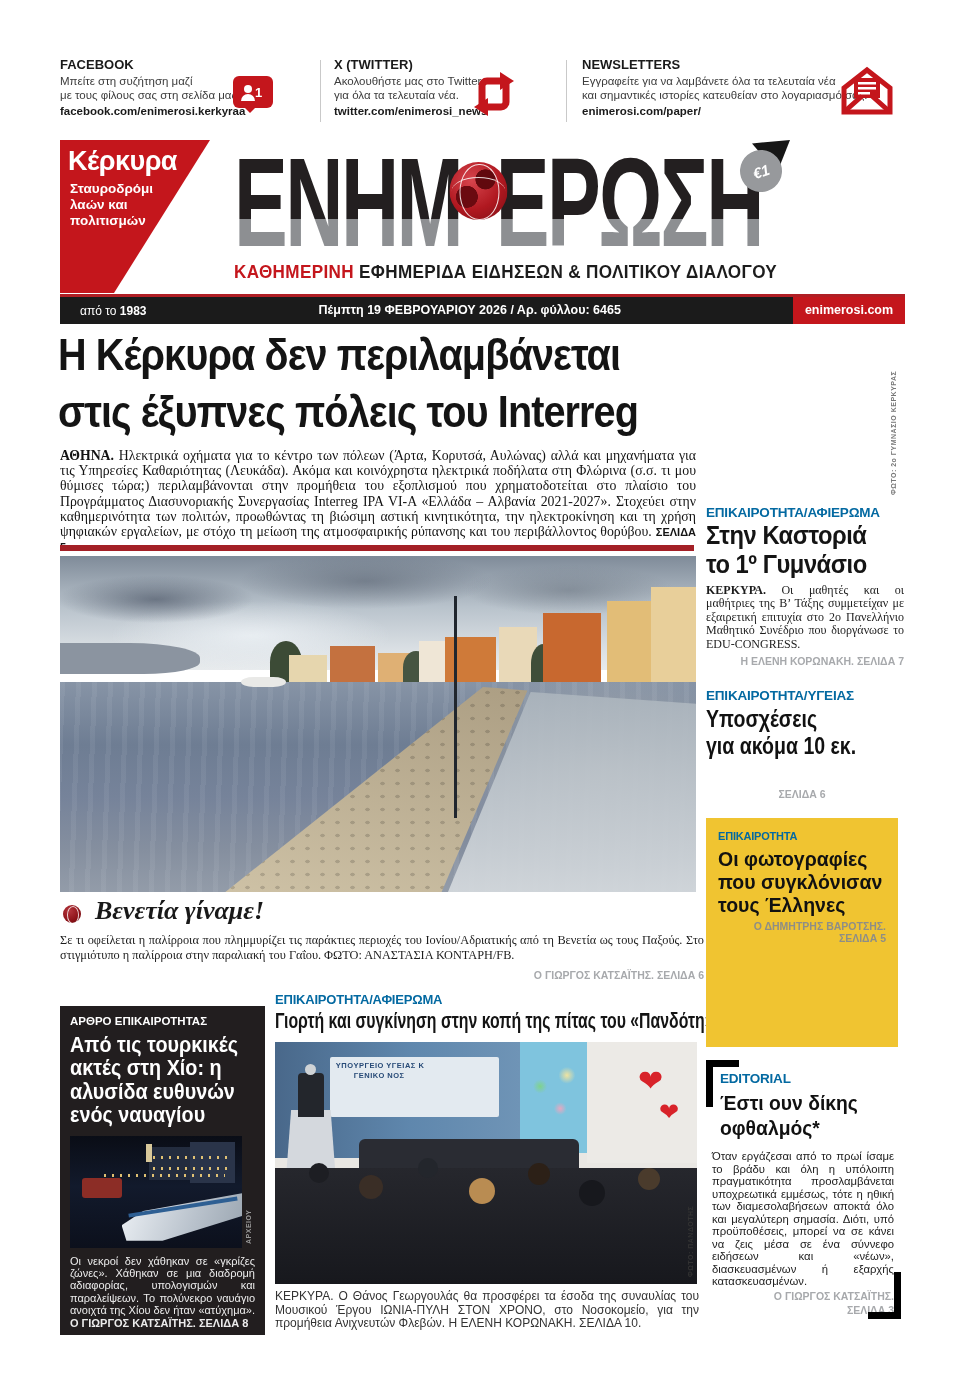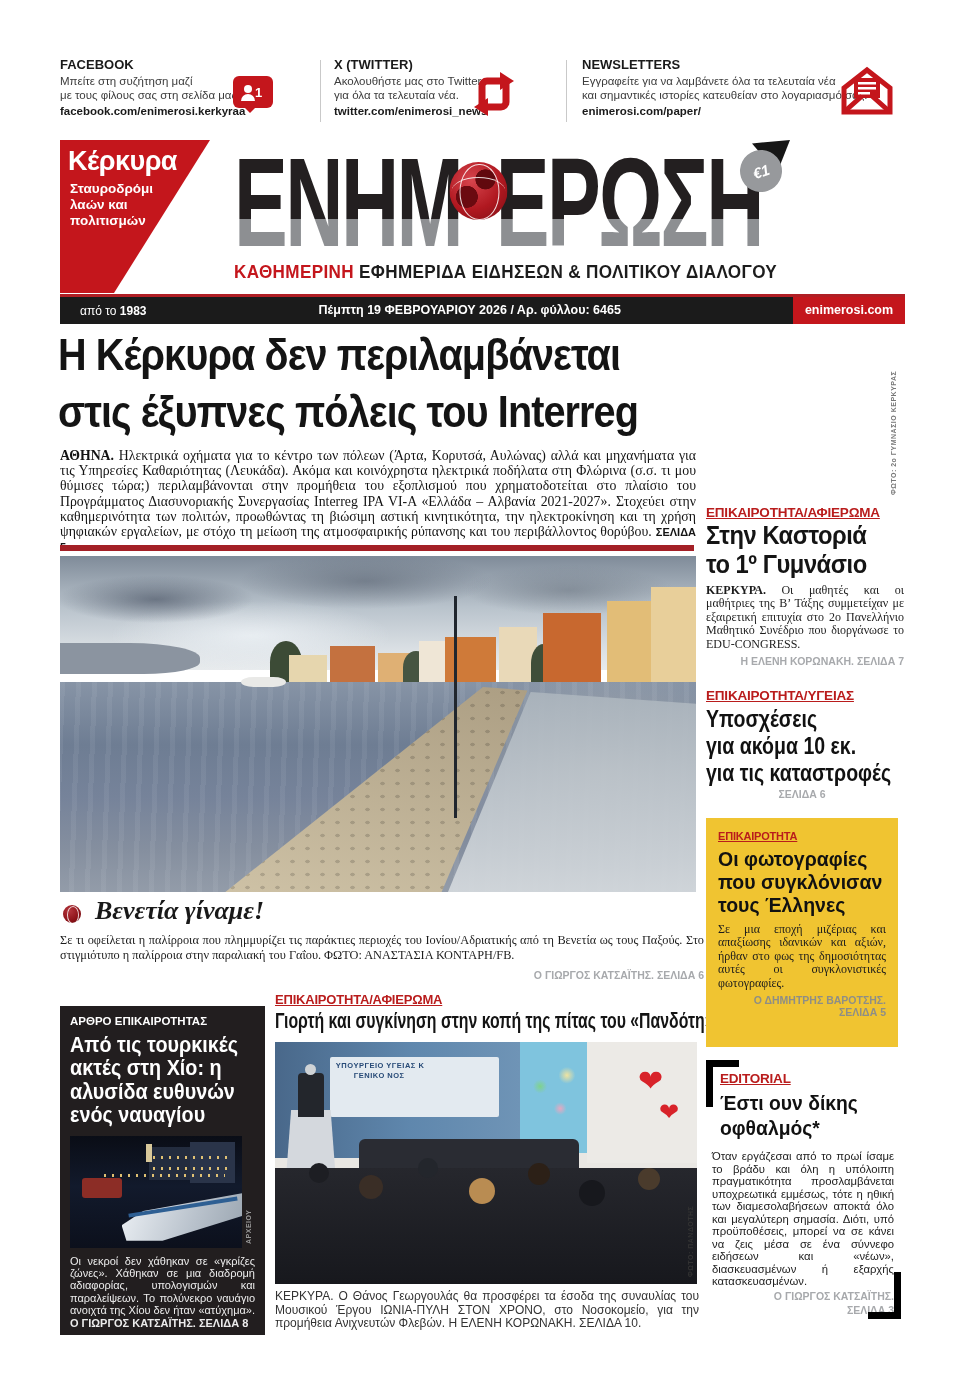--- a/index.html
+++ b/index.html
@@ -1,21 +1,21 @@
 <!DOCTYPE html>
 <html><head>
 <meta charset="utf-8">
 <style>
   html,body{margin:0;padding:0;background:#e8e8e8;}
   .page{position:relative;width:960px;height:1390px;background:#fff;overflow:hidden;
         font-family:"Liberation Sans",sans-serif;color:#111;}
   .abs{position:absolute;}
   .cx{display:inline-block;transform:scaleX(var(--s,1));transform-origin:0 0;white-space:nowrap;}
   .just{text-align:justify;}
-  .kick{font-weight:800;color:#b91c1c;letter-spacing:-.2px;text-decoration:underline;}
+  .kick{font-weight:800;color:#0369a1;letter-spacing:-.2px;}
   .vc{position:absolute;writing-mode:vertical-rl;transform:rotate(180deg);
       font:700 7px "Liberation Sans",sans-serif;color:#777;letter-spacing:.5px;}
   
   .soc-t{font:800 13px/1 "Liberation Sans",sans-serif;color:#1a1a1a;}
   .soc-l{font:400 11.5px/1 "Liberation Sans",sans-serif;color:#3c3c3c;}
   .soc-u{font:700 11.5px/1 "Liberation Sans",sans-serif;color:#1a1a1a;}
   .vdiv{width:1px;height:62px;background:#c9c9c9;}
   .fb-badge{width:40px;height:32px;background:#C4161C;border-radius:6px;color:#fff;
             display:flex;align-items:center;justify-content:center;gap:3px;font:700 13px/1 "Liberation Sans",sans-serif;}
   .fb-badge:after{content:"";position:absolute;left:10px;top:30px;border:7px solid transparent;border-top-color:#C4161C;}
@@ -319,32 +319,30 @@
   </div>
   <div class="abs smallbody just" style="left:706px;top:584px;width:198px">
     <b>ΚΕΡΚΥΡΑ.</b><span> Οι μαθητές και οι μαθήτριες της Β’ Τάξης συμμετείχαν με εξαιρετική επιτυχία στο 2ο Πανελλήνιο Μαθητικό Συνέδριο που διοργάνωσε το EDU-CONGRESS.</span>
   </div>
   <div class="abs gsmall" style="left:706px;top:655px;width:198px;text-align:right">Η ΕΛΕΝΗ ΚΟΡΩΝΑΚΗ. ΣΕΛΙΔΑ 7</div>
 
   <div class="abs kick" style="left:706px;top:688px;font-size:13.5px">ΕΠΙΚΑΙΡΟΤΗΤΑ/ΥΓΕΙΑΣ</div>
   <div class="abs" style="left:706px;top:706px;font:800 23px/27px 'Liberation Sans',sans-serif">
     <div><span class="cx" style="--s:.85">Υποσχέσεις</span></div>
     <div><span class="cx" style="--s:.85">για ακόμα 10 εκ.</span></div>
-    <div><span class="cx" style="--s:.85">για τις καταστροφές</span></div>
   </div>
   <div class="abs gsmall" style="left:706px;top:788px;width:192px;text-align:center">ΣΕΛΙΔΑ 6</div>
 
   <div class="abs ybox" style="left:706px;top:818px;width:192px;height:229px;box-sizing:border-box;padding:12px">
     <div class="kick" style="font-size:11px">ΕΠΙΚΑΙΡΟΤΗΤΑ</div>
     <div style="font:800 20.5px/23px 'Liberation Sans',sans-serif;margin-top:5px">
       <div><span class="cx" style="--s:.95">Οι φωτογραφίες</span></div>
       <div><span class="cx" style="--s:.95">που συγκλόνισαν</span></div>
       <div><span class="cx" style="--s:.95">τους Έλληνες</span></div>
     </div>
-    <div class="smallbody just" style="margin-top:7px">Σε μια εποχή μιζέριας και απαξίωσης ιδανικών και αξιών, ήρθαν στο φως της δημοσιότητας αυτές οι συγκλονιστικές φωτογραφίες.</div>
     <div style="font:700 10.5px/12px 'Liberation Sans',sans-serif;color:#8E8E86;text-align:right;margin-top:4px">Ο ΔΗΜΗΤΡΗΣ ΒΑΡΟΤΣΗΣ.</div>
     <div style="font:700 10.5px/12px 'Liberation Sans',sans-serif;color:#8E8E86;text-align:right">ΣΕΛΙΔΑ 5</div>
   </div>
 
   <div class="abs brk-tl" style="left:706px;top:1060px"></div>
   <div class="abs kick" style="left:720px;top:1071px;font-size:13.5px">EDITORIAL</div>
   <div class="abs" style="left:720px;top:1090px;font:800 21px/25px 'Liberation Sans',sans-serif">
     <div><span class="cx" style="--s:.92">Έστι ουν δίκης</span></div>
     <div><span class="cx" style="--s:.92">οφθαλμός*</span></div>
   </div>

